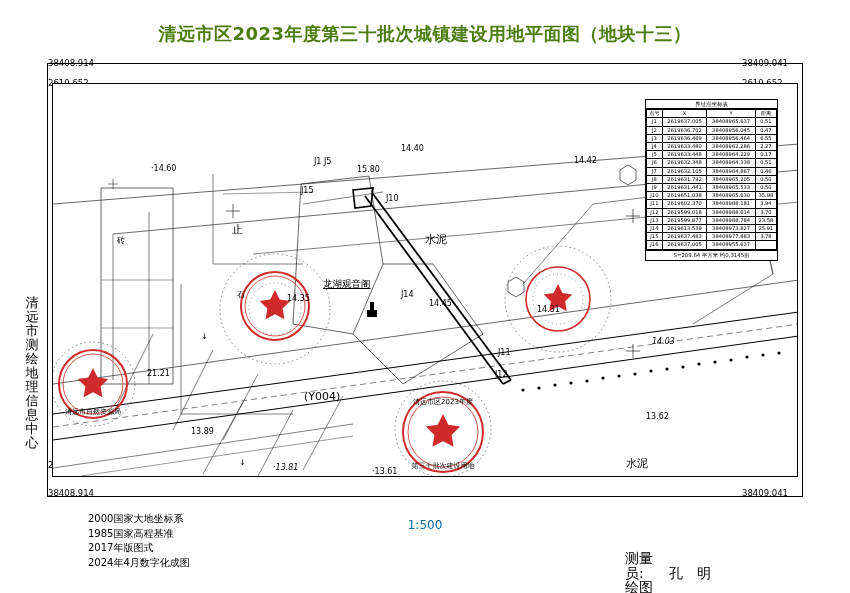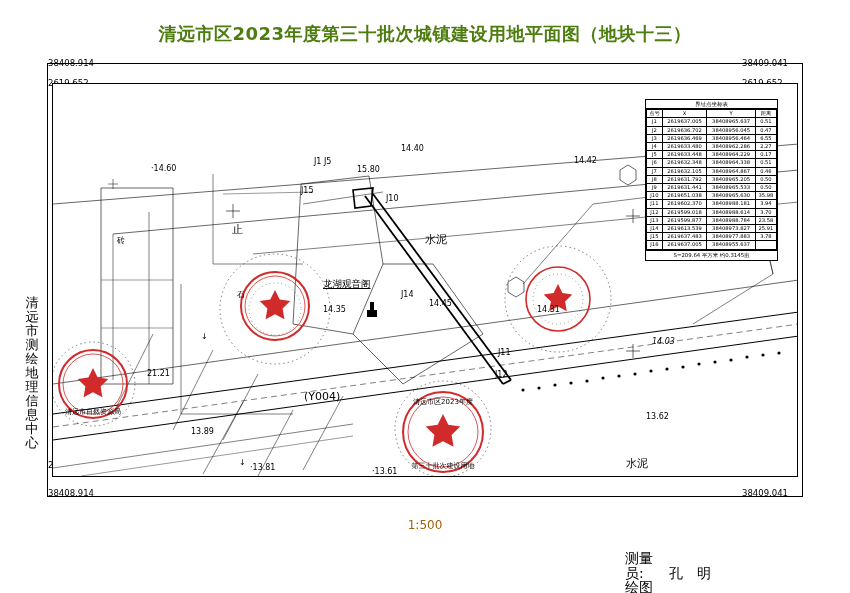--- a/index.html
+++ b/index.html
@@ -64,21 +64,21 @@
   .c-bl-x { left: 48px; top: 488px; }
   .c-br-x { left: 742px; top: 488px; }
 
   
   .scale-label {
     position: absolute;
     left: 0; top: 518px;
     width: 850px;
     text-align: center;
     font-size: 12px;
-    color: #a16207;
+    color: #0369a1;
   }
   .notes {
     position: absolute;
     left: 88px; top: 512px;
     font-size: 10px;
     line-height: 14.5px;
     color: #000;
   }
   .signers {
     position: absolute;
@@ -289,31 +289,31 @@
     <div class="mlabel" style="left:348px;top:60px;">14.40</div>
     <div class="mlabel" style="left:521px;top:72px;">14.42</div>
     <div class="mlabel" style="left:304px;top:81px;">15.80</div>
     <div class="mlabel" style="left:261px;top:73px;">J1 J5</div>
     <div class="mlabel" style="left:333px;top:110px;">J10</div>
     <div class="mlabel" style="left:248px;top:102px;">J15</div>
     <div class="mlabel big" style="left:179px;top:138px;">止</div>
     <div class="mlabel big" style="left:372px;top:148px;">水泥</div>
     <div class="mlabel" style="left:64px;top:151px;">砖</div>
     <div class="mlabel mid" style="left:270px;top:194px;text-decoration:underline;">龙湖观音阁</div>
-    <div class="mlabel" style="left:234px;top:221px;margin-left:36px;">14.35</div>
+    <div class="mlabel" style="left:234px;top:210px;">14.35</div>
     <div class="mlabel" style="left:376px;top:215px;">14.45</div>
     <div class="mlabel" style="left:348px;top:206px;">J14</div>
     <div class="mlabel" style="left:484px;top:221px;">14.31</div>
     <div class="mlabel" style="left:599px;top:253px;font-style:italic;">14.03</div>
     <div class="mlabel" style="left:445px;top:264px;">J11</div>
     <div class="mlabel" style="left:442px;top:286px;">J12</div>
     <div class="mlabel" style="left:94px;top:285px;">21.21</div>
     <div class="mlabel big" style="left:251px;top:306px;">(Y004)</div>
     <div class="mlabel" style="left:138px;top:343px;">13.89</div>
-    <div class="mlabel" style="left:197px;top:379px;">·13.81</div>
+    <div class="mlabel" style="left:220px;top:379px;font-style:italic;">·13.81</div>
     <div class="mlabel" style="left:319px;top:383px;">·13.61</div>
     <div class="mlabel" style="left:593px;top:328px;">13.62</div>
     <div class="mlabel big" style="left:573px;top:372px;">水泥</div>
     <div class="mlabel" style="left:186px;top:374px;">↓</div>
     <div class="mlabel" style="left:148px;top:248px;">↓</div>
     <div class="mlabel" style="left:184px;top:205px;">石</div>
   </div>
 
   <div class="coord-table">
     <div class="ct-title">界址点坐标表</div>
@@ -423,20 +423,26 @@
             <td>38408955.637</td>
             <td></td>
           </tr>
       </tbody>
     </table>
     <div class="ct-foot">S=209.64 平方米 约0.3145亩</div>
   </div>
 
   <div class="side-text">清远市测绘地理信息中心</div>
 
+  <div class="notes">
+    <div>2000国家大地坐标系</div>
+    <div>1985国家高程基准</div>
+    <div>2017年版图式</div>
+    <div>2024年4月数字化成图</div>
+  </div>
 
   <div class="scale-label">1:500</div>
 
   <div class="signers">
     <div><span class="k">测量员:</span><span>孔　明</span></div>
     <div><span class="k">绘图员:</span><span>酒红阳</span></div>
     <div><span class="k">审核员:</span><span>曹劲松</span></div>
   </div>
 
 </div>

